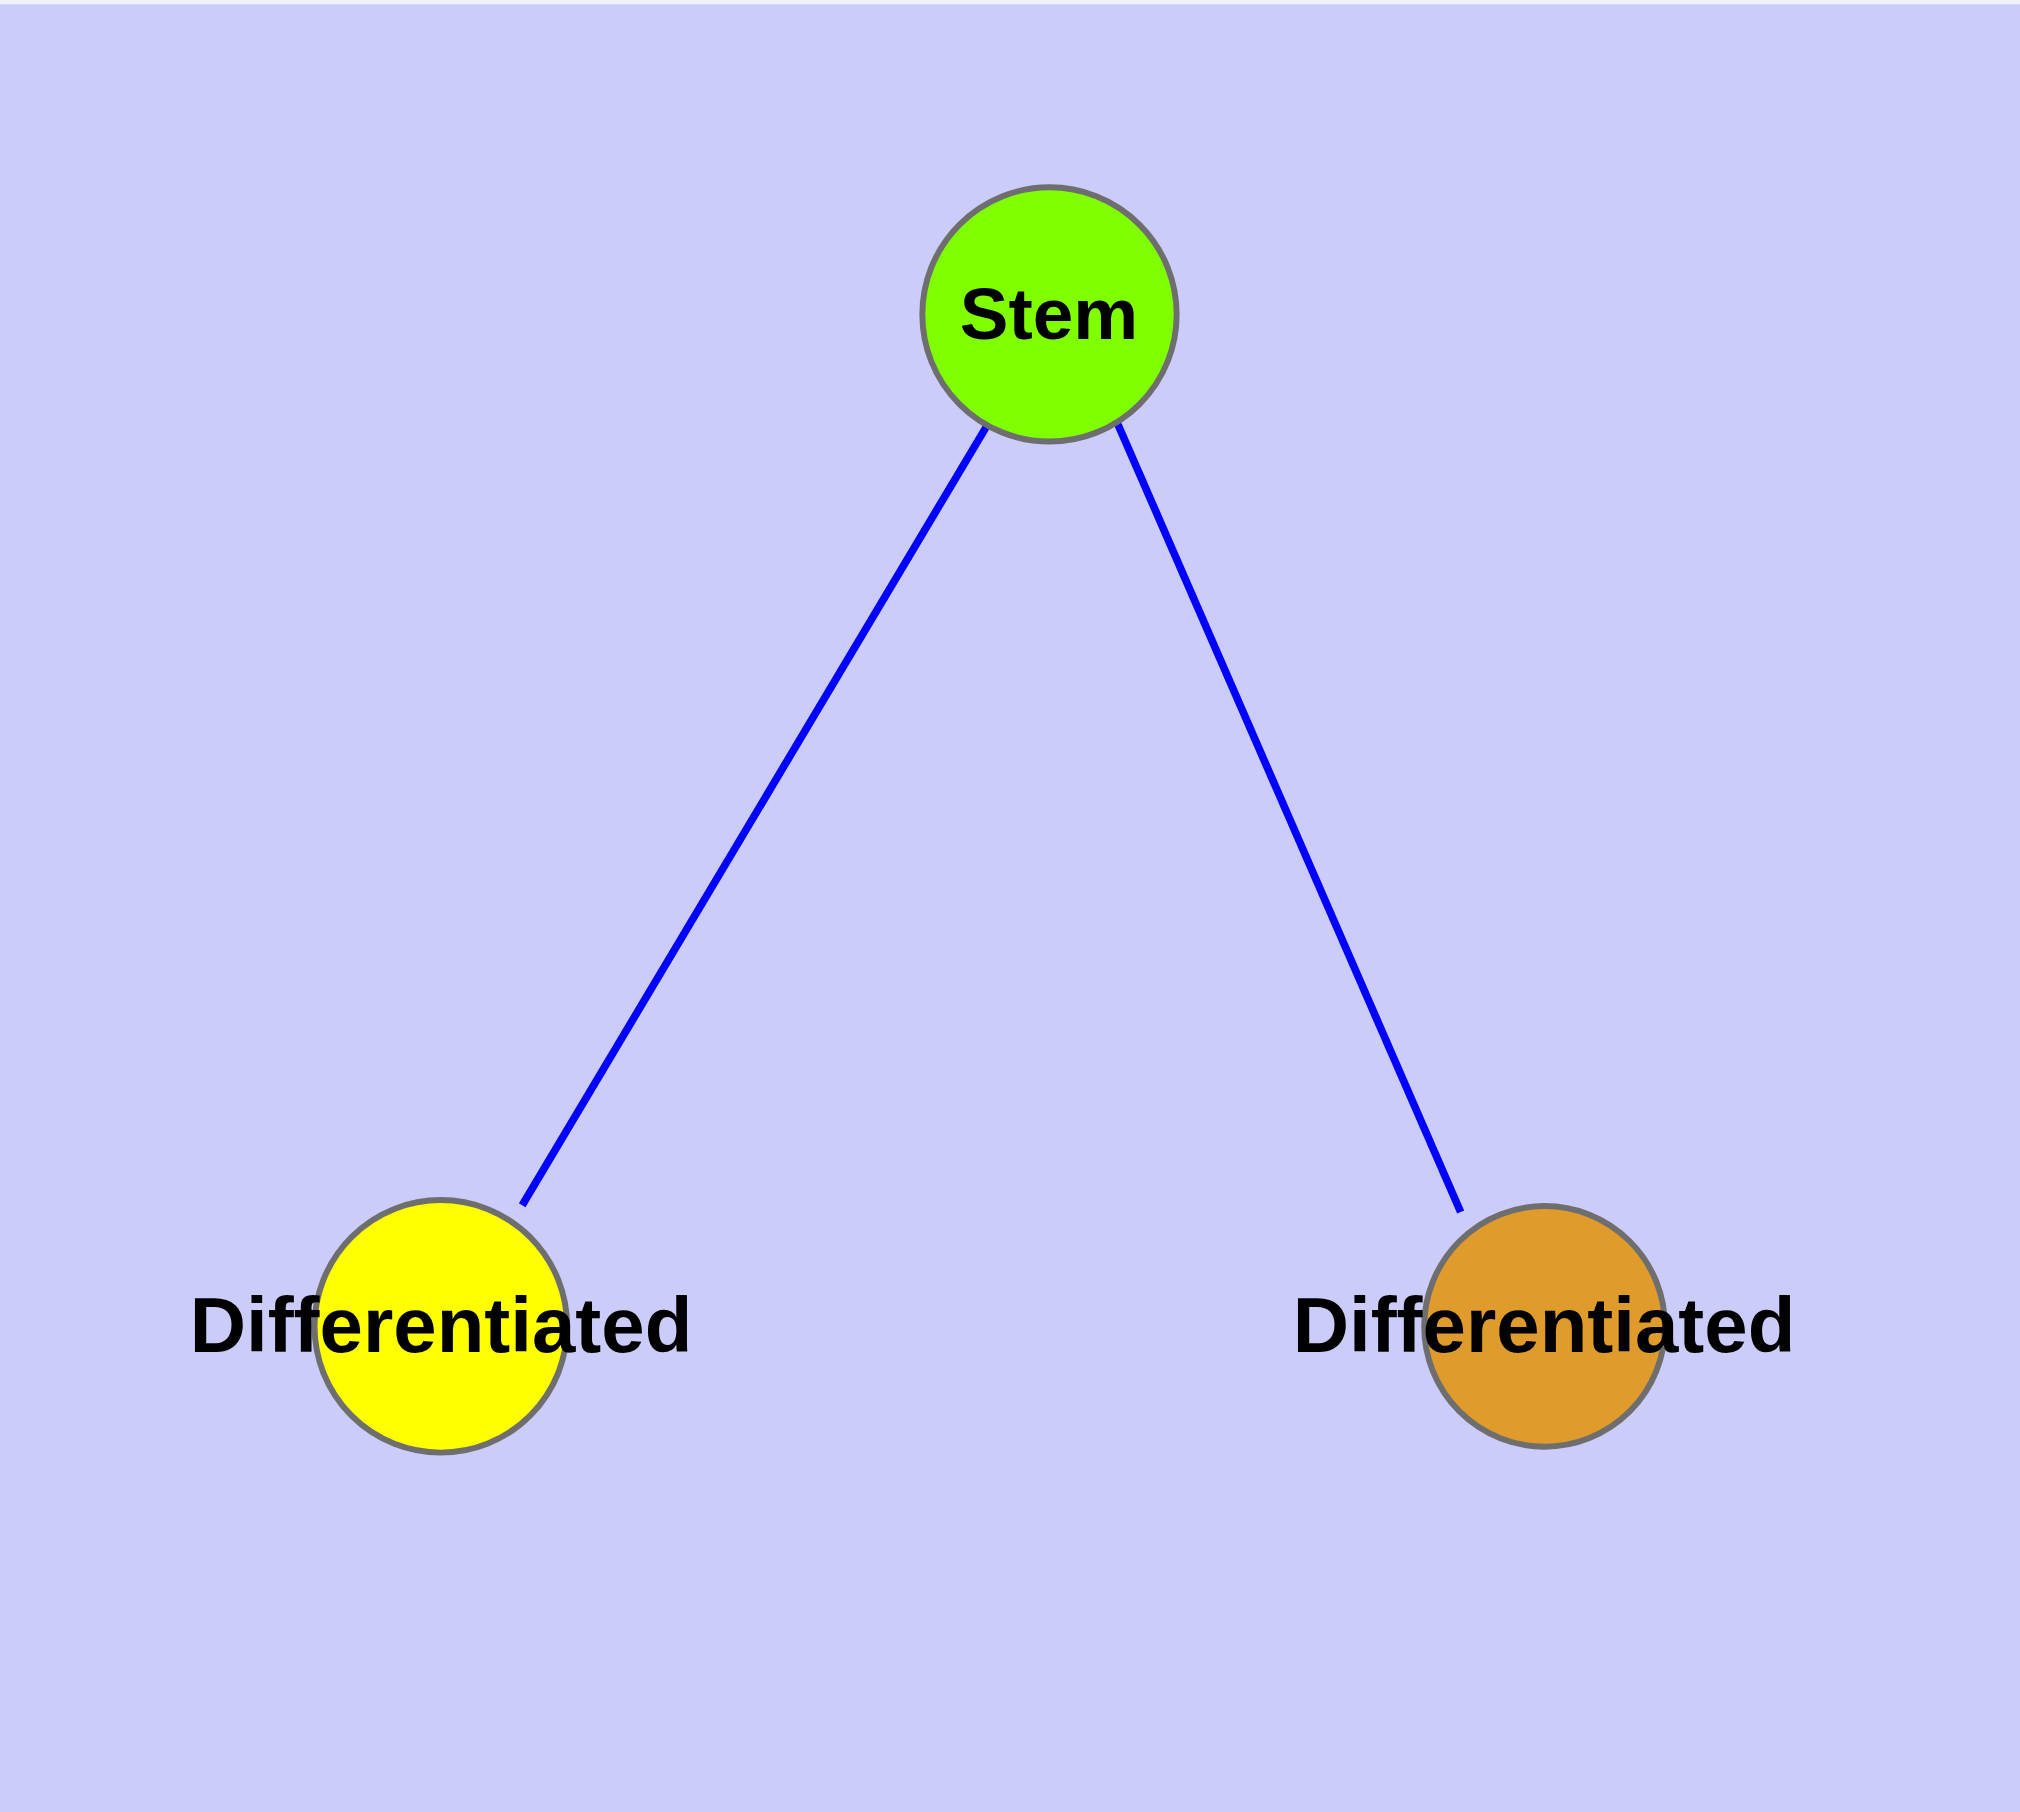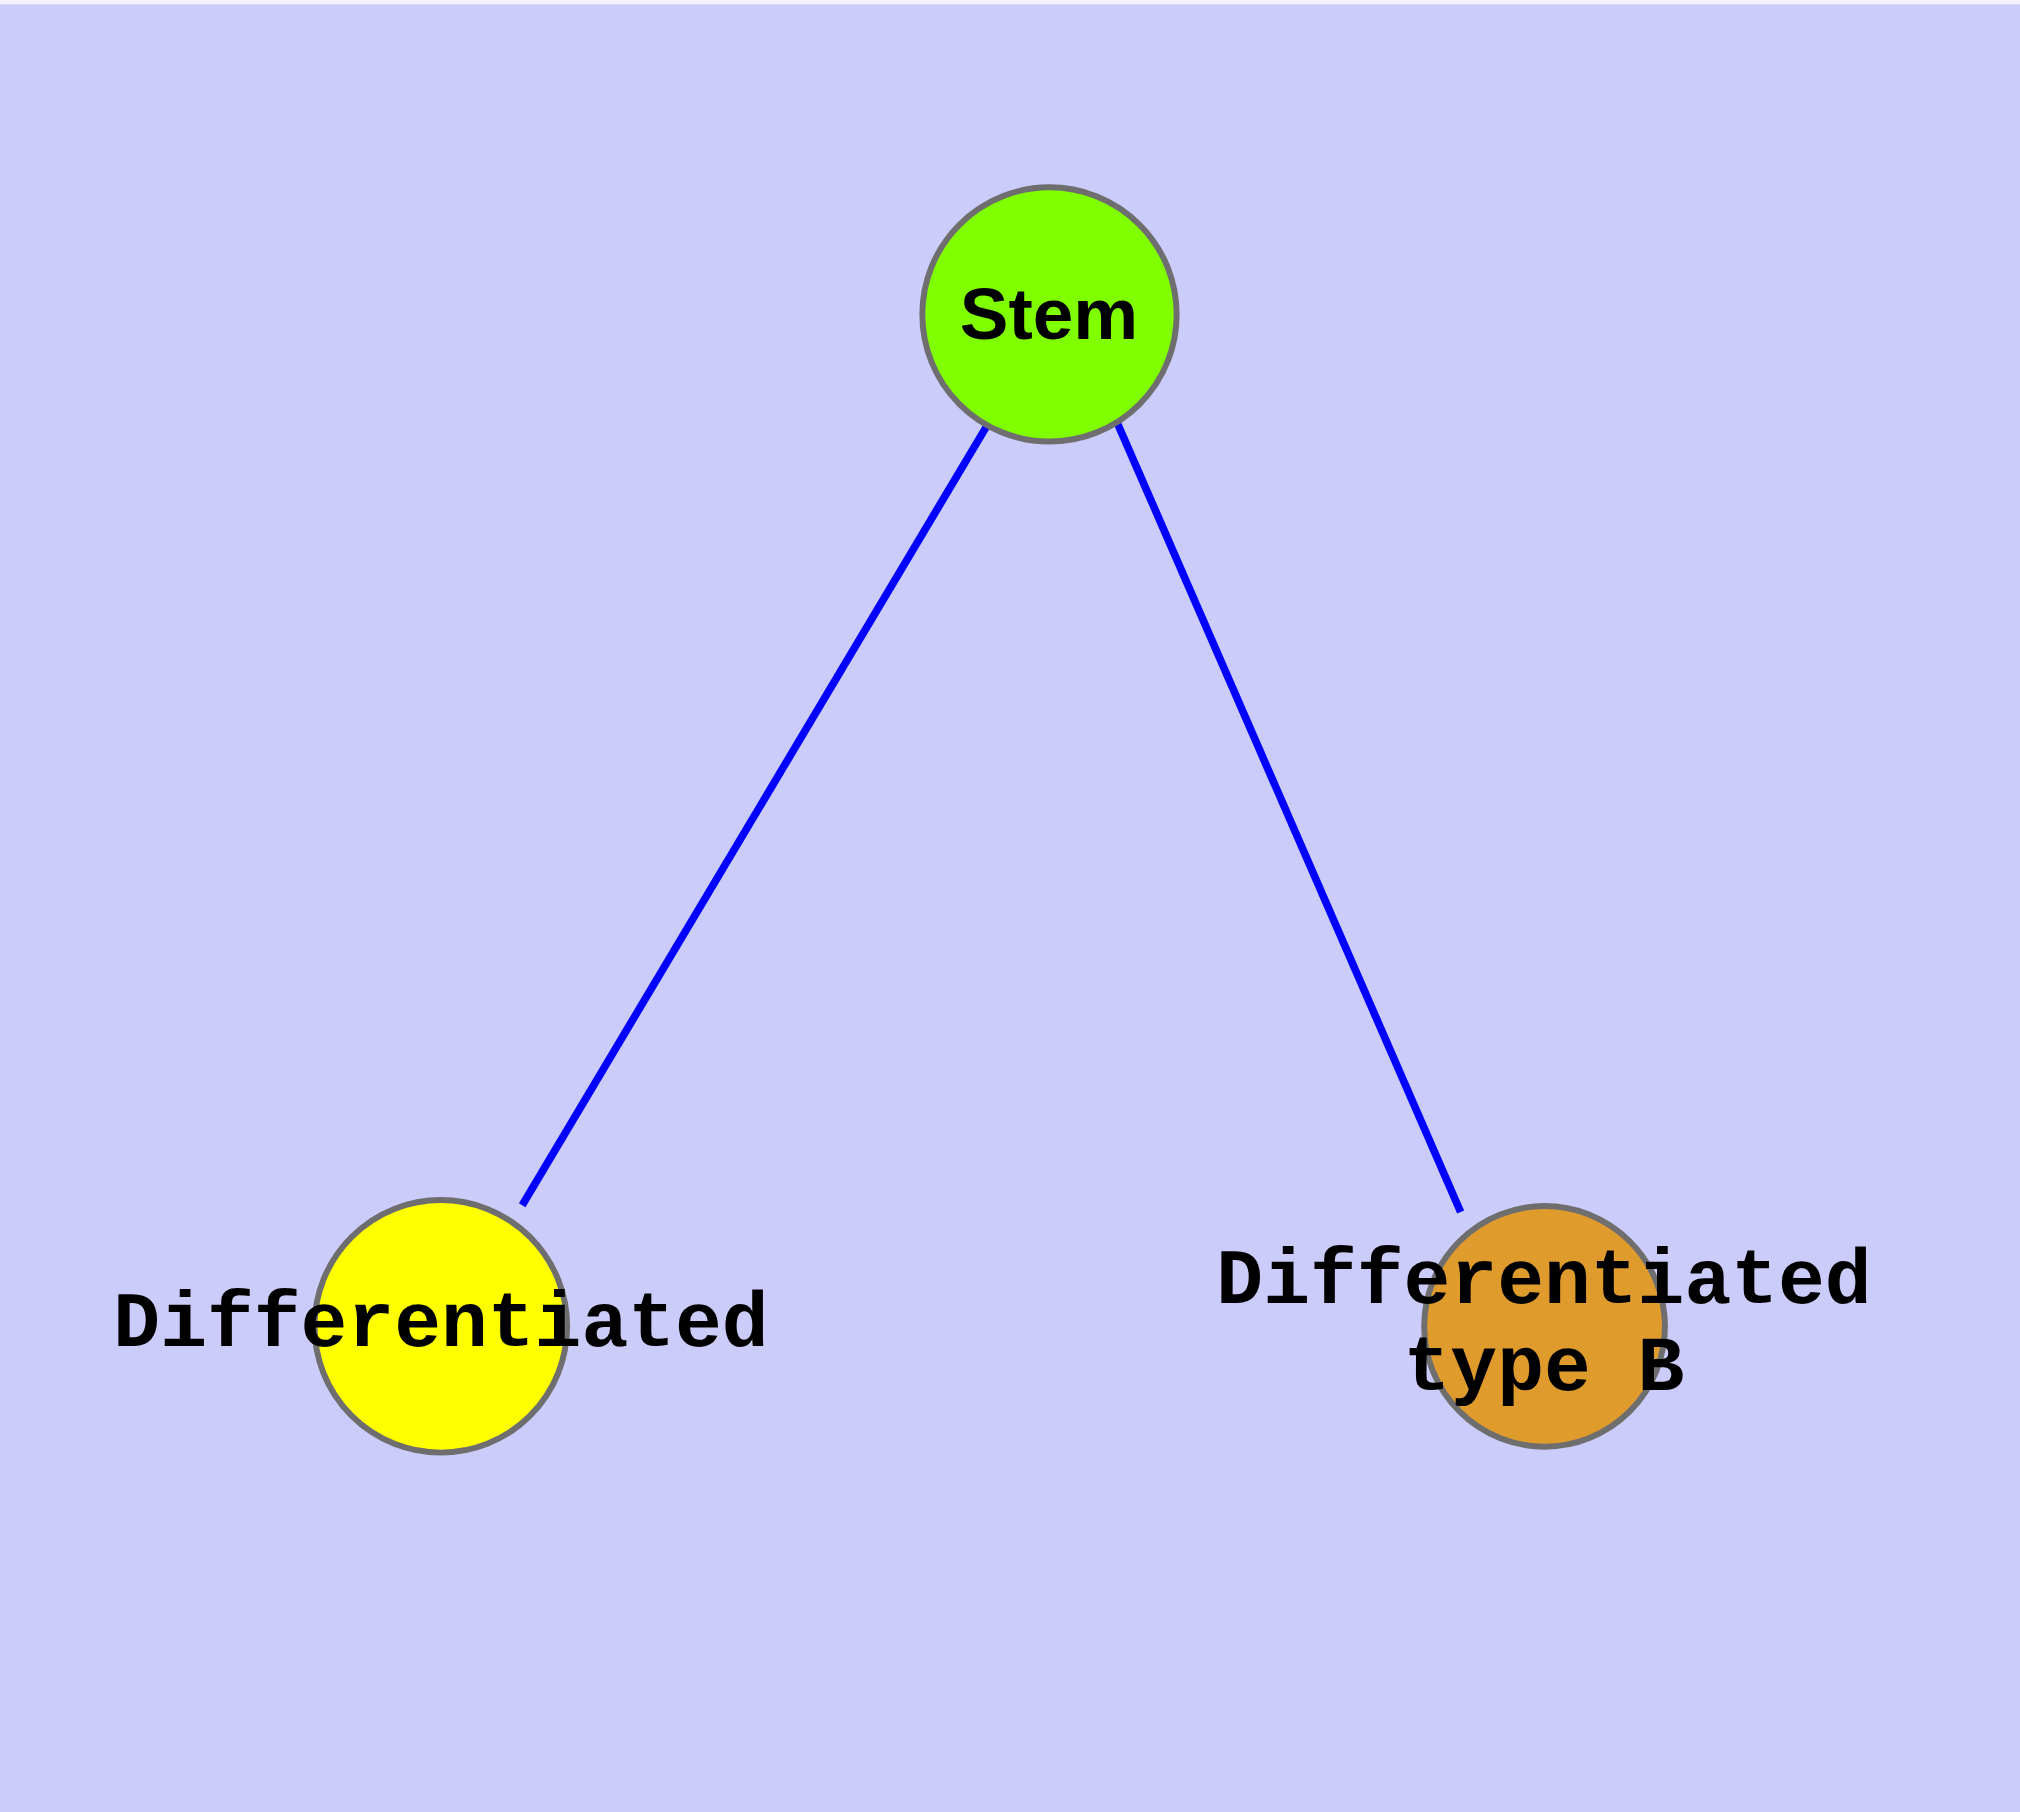--- a/index.html
+++ b/index.html
@@ -33,21 +33,20 @@
     white-space: nowrap;
     line-height: 1.12;
     pointer-events: none;
     transform: translate(-50%, -50%);
   }
   .label-stem {
     font-size: 73px;
   }
   .label-leaf {
     font-size: 78px;
-    font-family: Liberation Mono, monospace;
   }
 </style>
 </head>
 <body>
 
 <div id="canvas" style="width: 2021px; height: 1812px;">
 
   <svg id="graph-svg" viewBox="0 0 2384 2138" preserveAspectRatio="none" xmlns="http://www.w3.org/2000/svg" style="width: 2021px; height: 1812px;">
 
     <rect id="bg-rect" x="0" y="0" width="2384" height="2138" fill="#ccccfa"></rect>
@@ -69,17 +68,16 @@
   <div class="node-label label-stem" id="label-stem" style="left: 1049px; top: 314px; font-size: 73px;">
     <div>Stem</div>
   </div>
 
   <div class="node-label label-leaf" id="label-diff-a" style="left: 441px; top: 1326px; font-size: 78px;">
     <div>Differentiated</div>
   </div>
 
   <div class="node-label label-leaf" id="label-diff-b" style="left: 1544px; top: 1326px; font-size: 78px;">
     <div>Differentiated</div>
-    <div>type B</div>
   </div>
 
 </div>
 
 
 </body></html>

